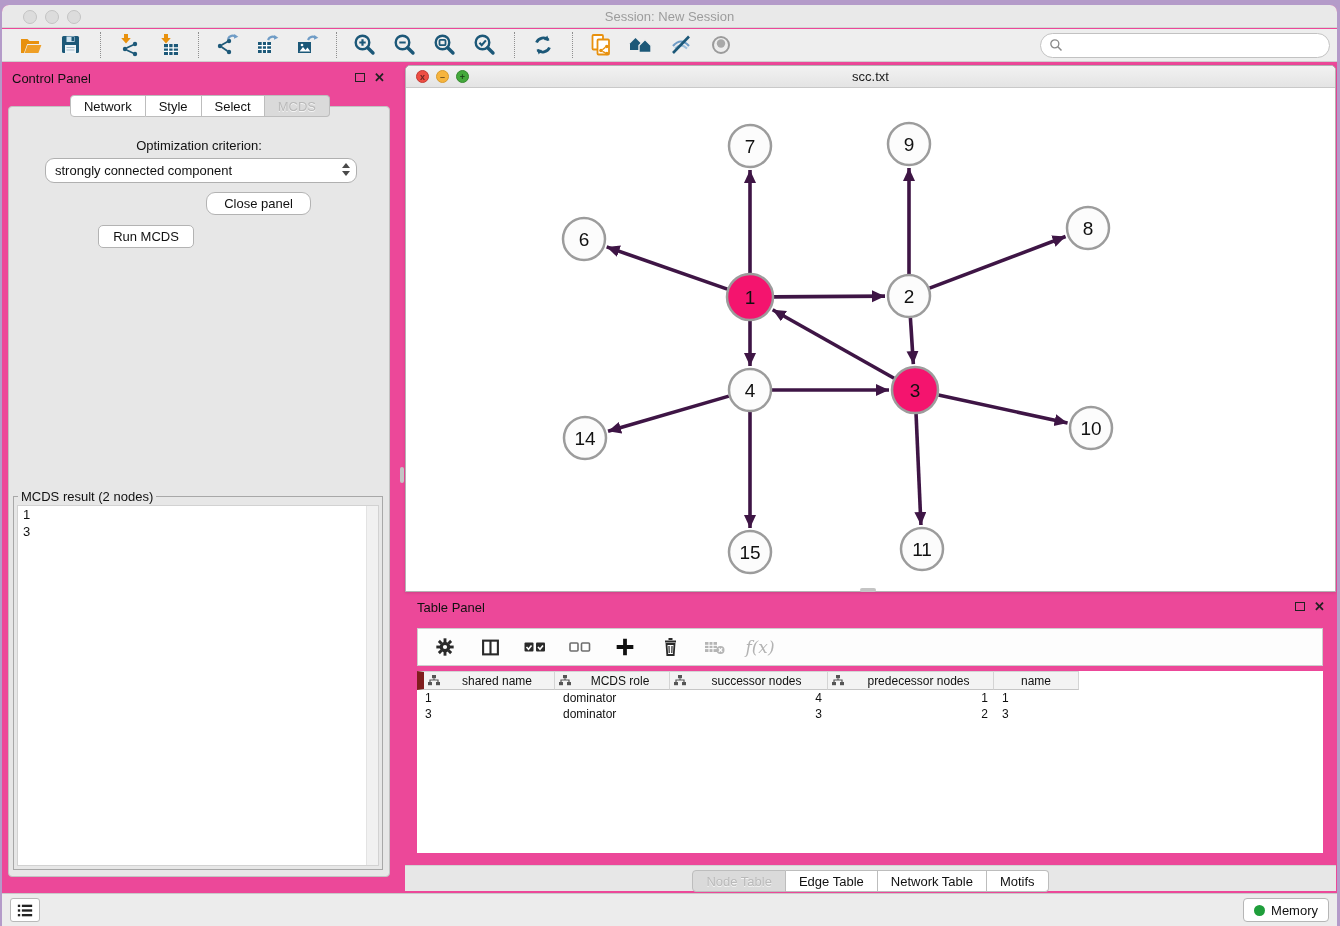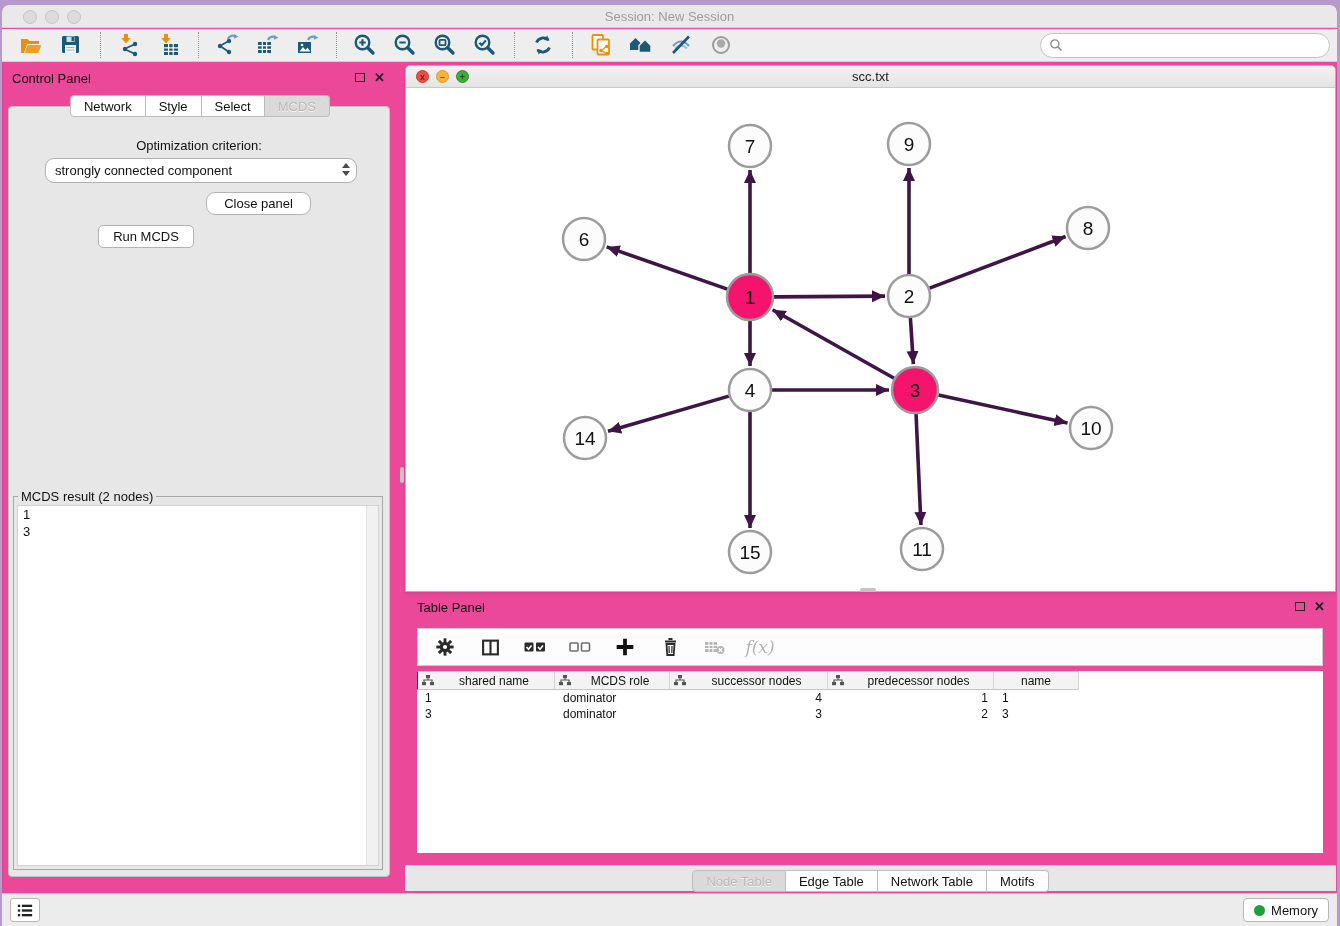--- a/index.html
+++ b/index.html
@@ -62,21 +62,21 @@
   .grip-v { position:absolute; left:398px; top:462px; width:4px; height:16px; background:#c4c4c4; border-radius:2px; }
   .grip-h { position:absolute; left:858px; top:583px; width:16px; height:4px; background:#c4c4c4; border-radius:2px; }
   
   .table-panel { position:absolute; left:403px; top:590px; width:931px; height:296px; }
   .tp-toolbar { position:absolute; left:12px; top:33px; width:906px; height:38px; background:#fdfdfd; border:1px solid #cdcdcd; display:flex; align-items:center; padding-left:12px; }
   .tp-tool { display:flex; align-items:center; justify-content:center; width:30px; height:28px; margin-right:15px; }
   .fx { font-family:"DejaVu Serif", serif; font-style:italic; font-size:17px; color:#b3b3b3; }
   .tbl { position:absolute; left:12px; top:76px; width:906px; height:182px; background:#fff; }
   .tbl-head { display:flex; height:19px; }
   .th { display:flex; align-items:center; background:#f3f3f3; border-top:1px solid #d4d4d4; border-right:1px solid #d4d4d4; border-bottom:1px solid #c6c6c6; font-size:12px; color:#111; }
-  .th:first-child { border-left:1px solid #7f1d1d; }
+  .th:first-child { border-left:7px solid #7f1d1d; }
   .th .th-lab { flex:1; text-align:center; }
   .th .tree { margin-left:4px; flex:0 0 auto; }
   .tr { display:flex; height:16px; }
   .td { font-size:12px; color:#111; line-height:16px; overflow:hidden; white-space:nowrap; }
   .td.l { padding-left:8px; text-align:left; }
   .td.r { padding-right:6px; text-align:right; }
   .tp-tabbar { position:absolute; left:0; right:0; top:270px; bottom:0; border-top:1px solid #d2d2d2; background:#e7e7e7; text-align:center; padding-top:4px; }
   
   .statusbar { position:absolute; left:0; right:0; bottom:0; height:33px; background:#ececec; border-top:1px solid #c9c9c9; }
   .sb-list-btn { position:absolute; left:8px; top:4px; width:30px; height:24px; background:#fff; border:1px solid #b9b9b9; border-radius:3px; display:flex; align-items:center; justify-content:center; }

